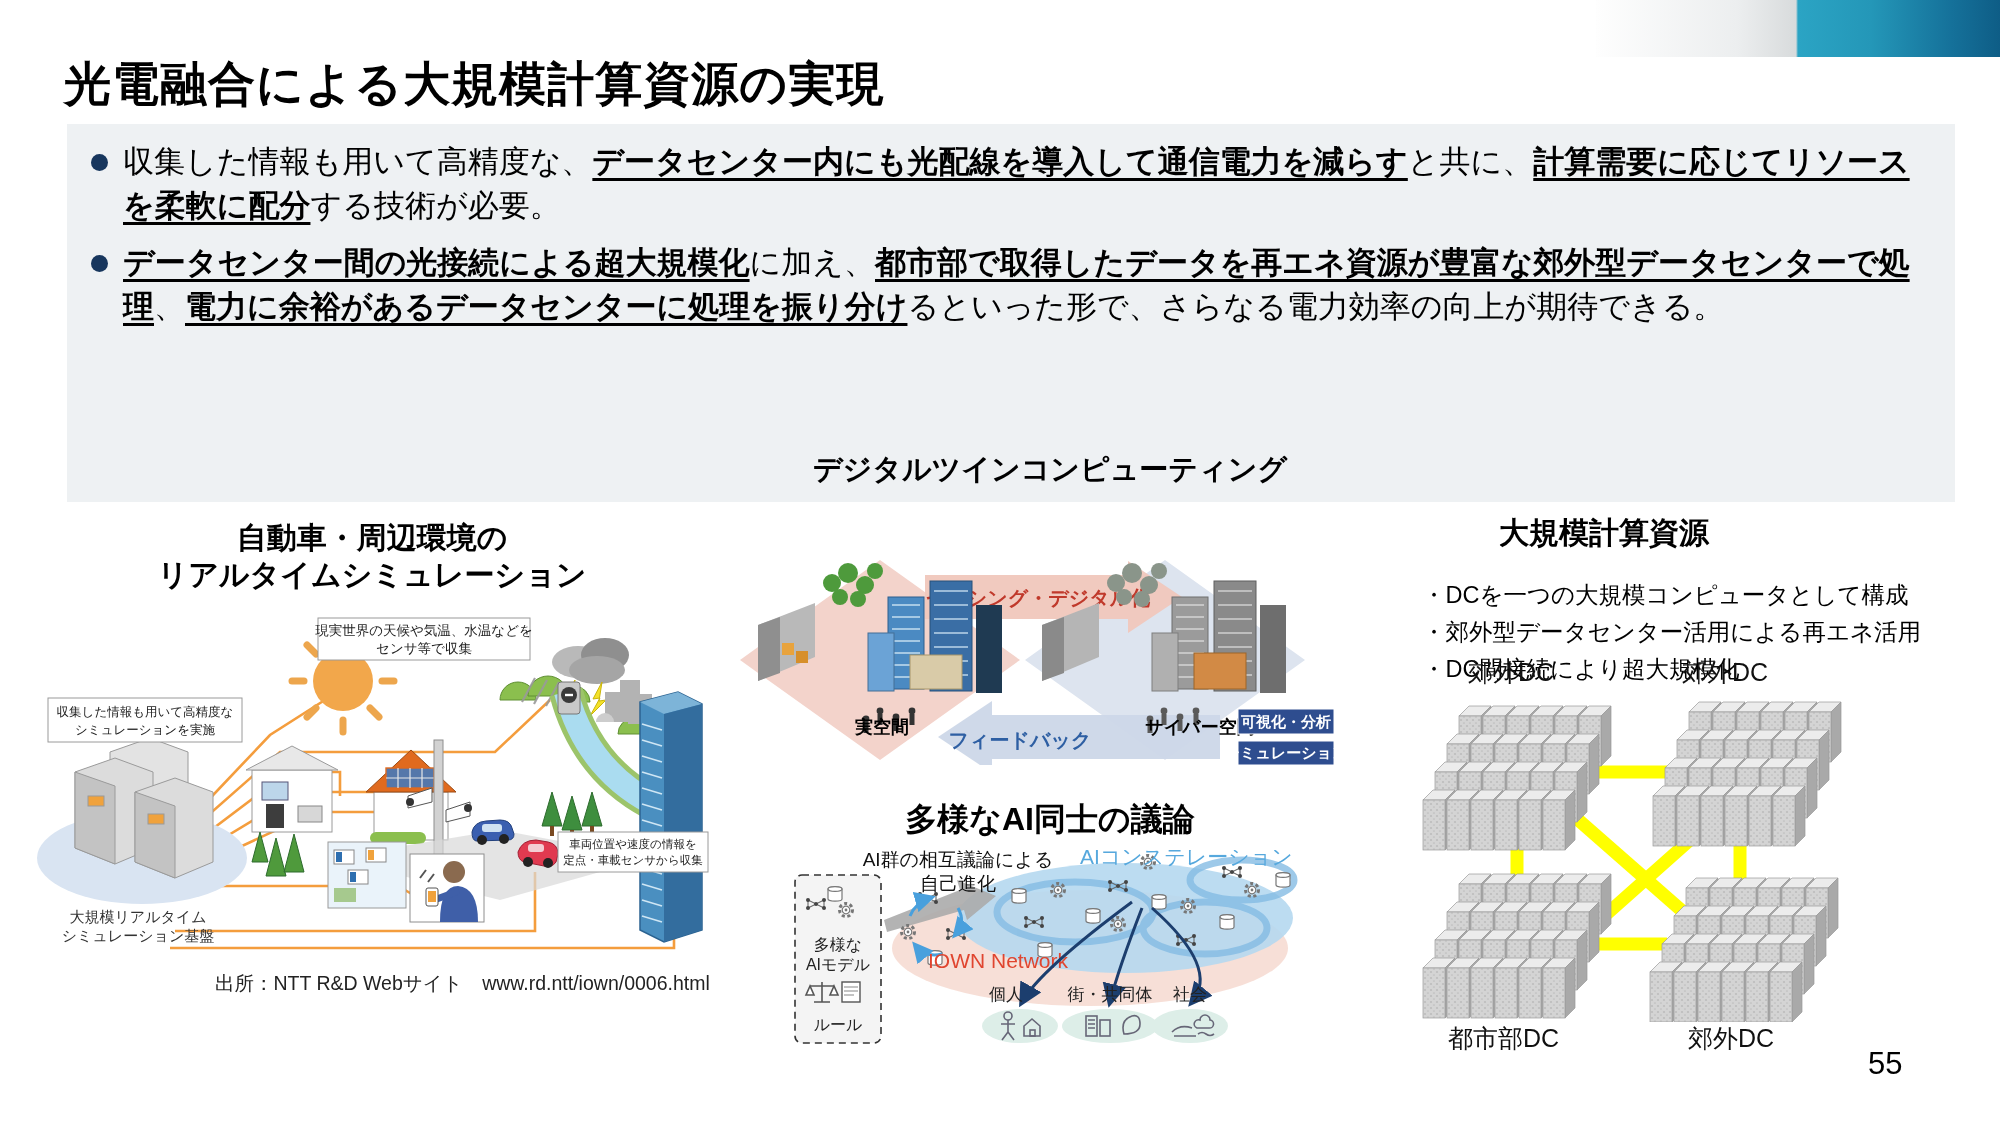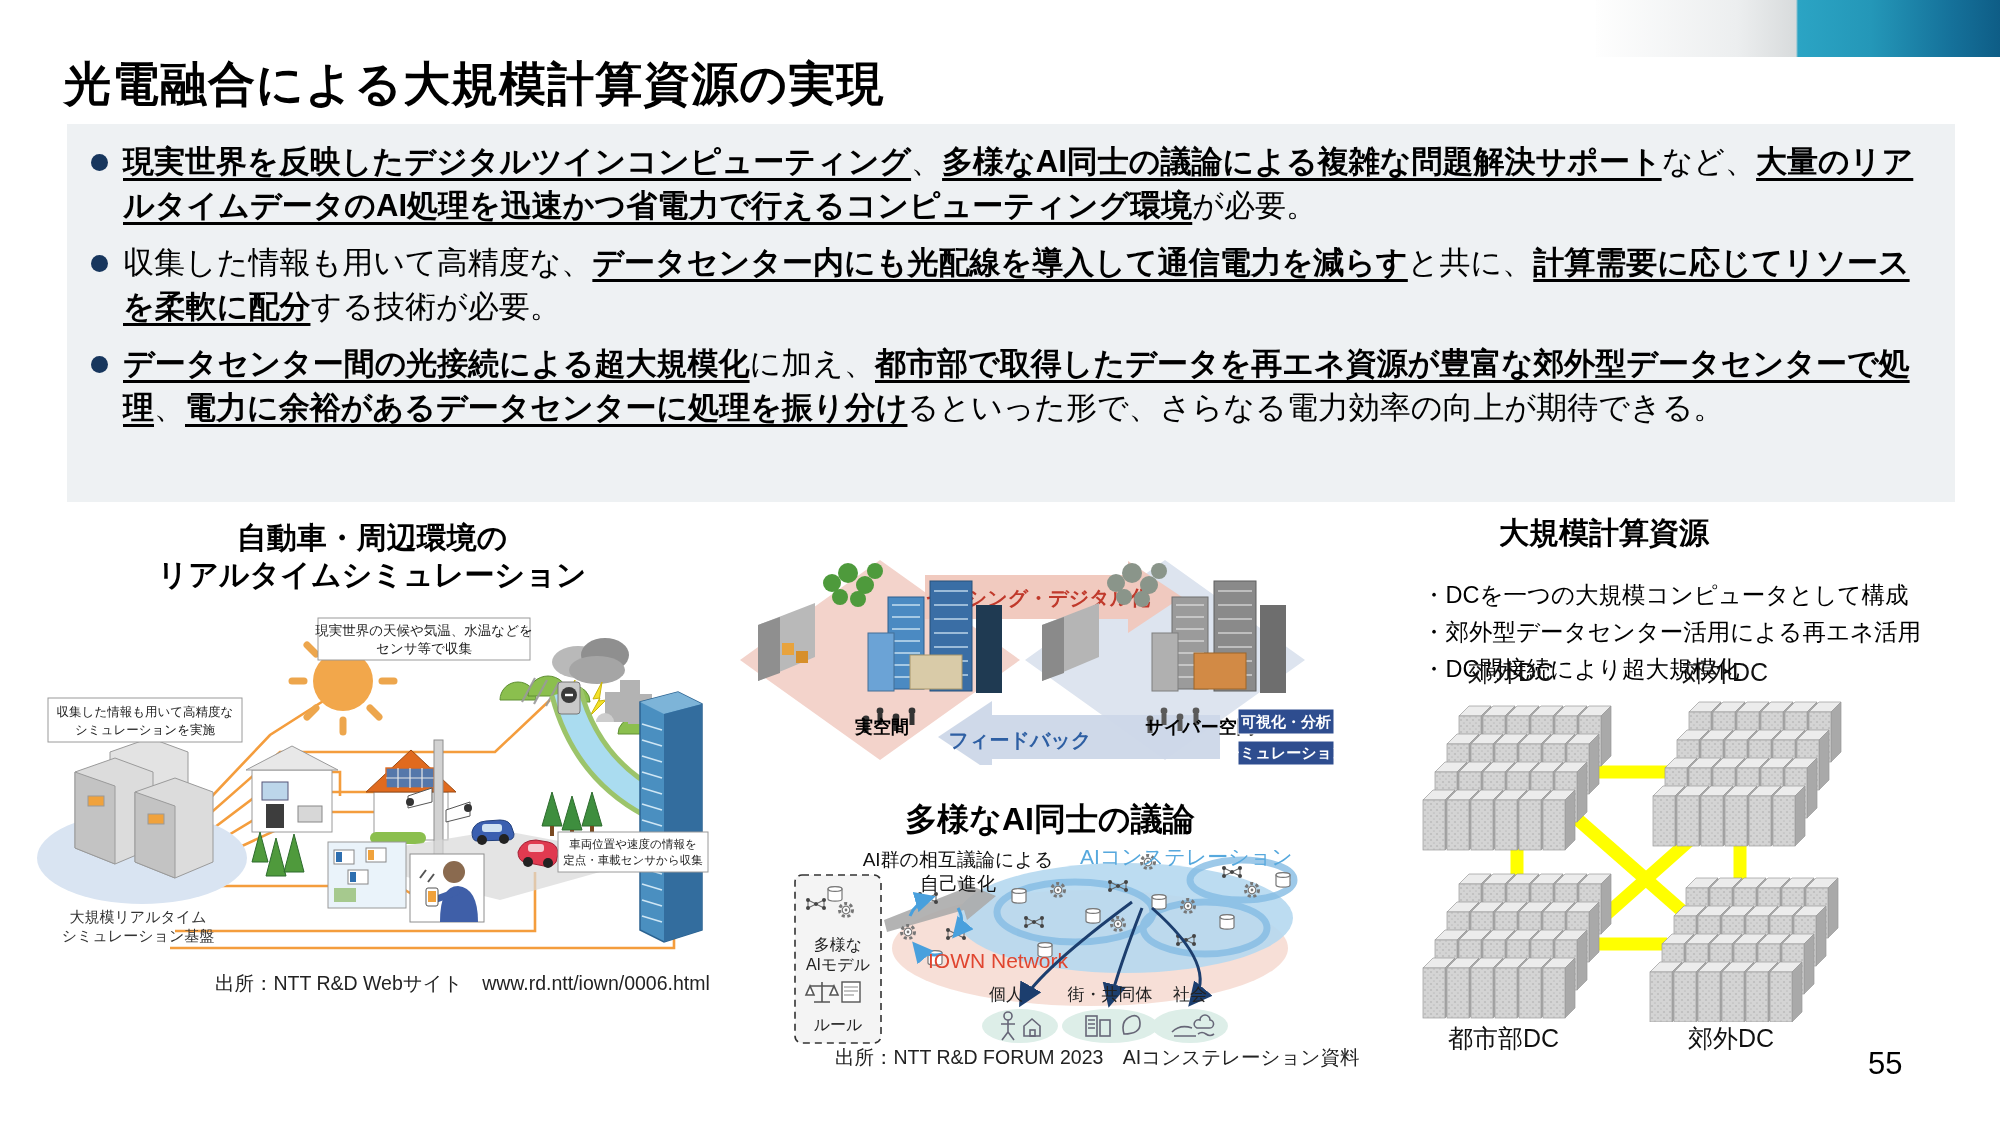--- a/index.html
+++ b/index.html
@@ -43,24 +43,20 @@
 
 <div class="slide">
 
   <div class="banner"></div>
 
   <h1 class="title">光電融合による大規模計算資源の実現</h1>
 
   <div class="bullet-box">
     <div class="bullet">
       <span class="dot"></span>
-      <div class="btext"><span class="em">現実世界を反映したデジタルツインコンピューティング</span><span class="plain">、</span><span class="em">多様なAI同士の議論による複雑な問題解決サポート</span><span class="plain">など、</span><span class="em">大量のリアルタイムデータのAI処理を迅速かつ省電力で行えるコンピューティング環境</span><span class="plain">が必要。</span></div>
-    </div>
-    <div class="bullet">
-      <span class="dot"></span>
       <div class="btext"><span class="plain">収集した情報も用いて高精度な、</span><span class="em">データセンター内にも光配線を導入して通信電力を減らす</span><span class="plain">と共に、</span><span class="em">計算需要に応じてリソースを柔軟に配分</span><span class="plain">する技術が必要。</span></div>
     </div>
     <div class="bullet">
       <span class="dot"></span>
       <div class="btext"><span class="em">データセンター間の光接続による超大規模化</span><span class="plain">に加え、</span><span class="em">都市部で取得したデータを再エネ資源が豊富な郊外型データセンターで処理</span><span class="plain">、</span><span class="em">電力に余裕があるデータセンターに処理を振り分け</span><span class="plain">るといった形で、さらなる電力効率の向上が期待できる。</span></div>
     </div>
   </div>
 
   <div class="panel-title lp-title">
     <div>自動車・周辺環境の</div>
@@ -269,20 +265,21 @@
       <text x="115" y="134" font-size="12.5" text-anchor="middle" fill="#222">シミュレーションを実施</text>
     </g>
     <g>
       <rect x="528" y="232" width="150" height="40" fill="#ffffff" stroke="#9a9a9a"></rect>
       <text x="603" y="248" font-size="11.5" text-anchor="middle" fill="#222">車両位置や速度の情報を</text>
       <text x="603" y="264" font-size="11.5" text-anchor="middle" fill="#222">定点・車載センサから収集</text>
     </g>
   </svg>
   <div class="source" style="left:215px;top:970px">出所：NTT R&amp;D Webサイト　www.rd.ntt/iown/0006.html</div>
 
+  <div class="panel-title mp-title1">デジタルツインコンピューティング</div>
 
   <svg style="left:720px;top:505px" width="640" height="260" viewBox="0 0 640 260">
 
     <polygon points="160,55 300,155 160,255 20,155" fill="#f3d3cb"></polygon>
 
     <polygon points="445,55 585,155 445,255 305,155" fill="#dde4ef"></polygon>
 
     <polygon points="205,70 408,70 408,56 462,92 408,128 408,114 205,114" fill="#f0c7bc" opacity="0.95"></polygon>
     <text x="318" y="100" font-size="20" font-weight="bold" fill="#c0392b" text-anchor="middle">センシング・デジタル化</text>
     <polygon points="500,210 272,210 272,196 218,232 272,268 272,254 500,254" fill="#ccd7e8" opacity="0.95"></polygon>
@@ -517,21 +514,20 @@
         <path d="M392,182 Q400,174 412,178 M394,186 L416,186"></path>
         <path d="M420,170 a5,5 0 0 1 10,0 a4,4 0 0 1 -1,8 l-12,0 a4,4 0 0 1 3,-8 Z"></path>
         <path d="M418,184 q4,-3 8,0 q4,3 8,0"></path>
       </g>
     </g>
 
     <text x="178" y="16" font-size="19" fill="#111" text-anchor="middle">AI群の相互議論による</text>
     <text x="178" y="40" font-size="19" fill="#111" text-anchor="middle">自己進化</text>
     <text x="300" y="14" font-size="21" fill="#56a8dd">AIコンステレーション</text>
   </svg>
-  <div class="source" style="left:835px;top:1044px">出所：NTT R&amp;D FORUM 2023　AIコンステレーション資料</div>
 
   <div class="panel-title rp-title">大規模計算資源</div>
   <div class="rp-bullets">
     <div>・DCを一つの大規模コンピュータとして構成</div>
     <div>・郊外型データセンター活用による再エネ活用</div>
     <div>・DC間接続により超大規模化</div>
   </div>
   <div class="dc-label" style="left:1468px;top:656px">郊外DC</div>
   <div class="dc-label" style="left:1682px;top:656px">郊外DC</div>
 

